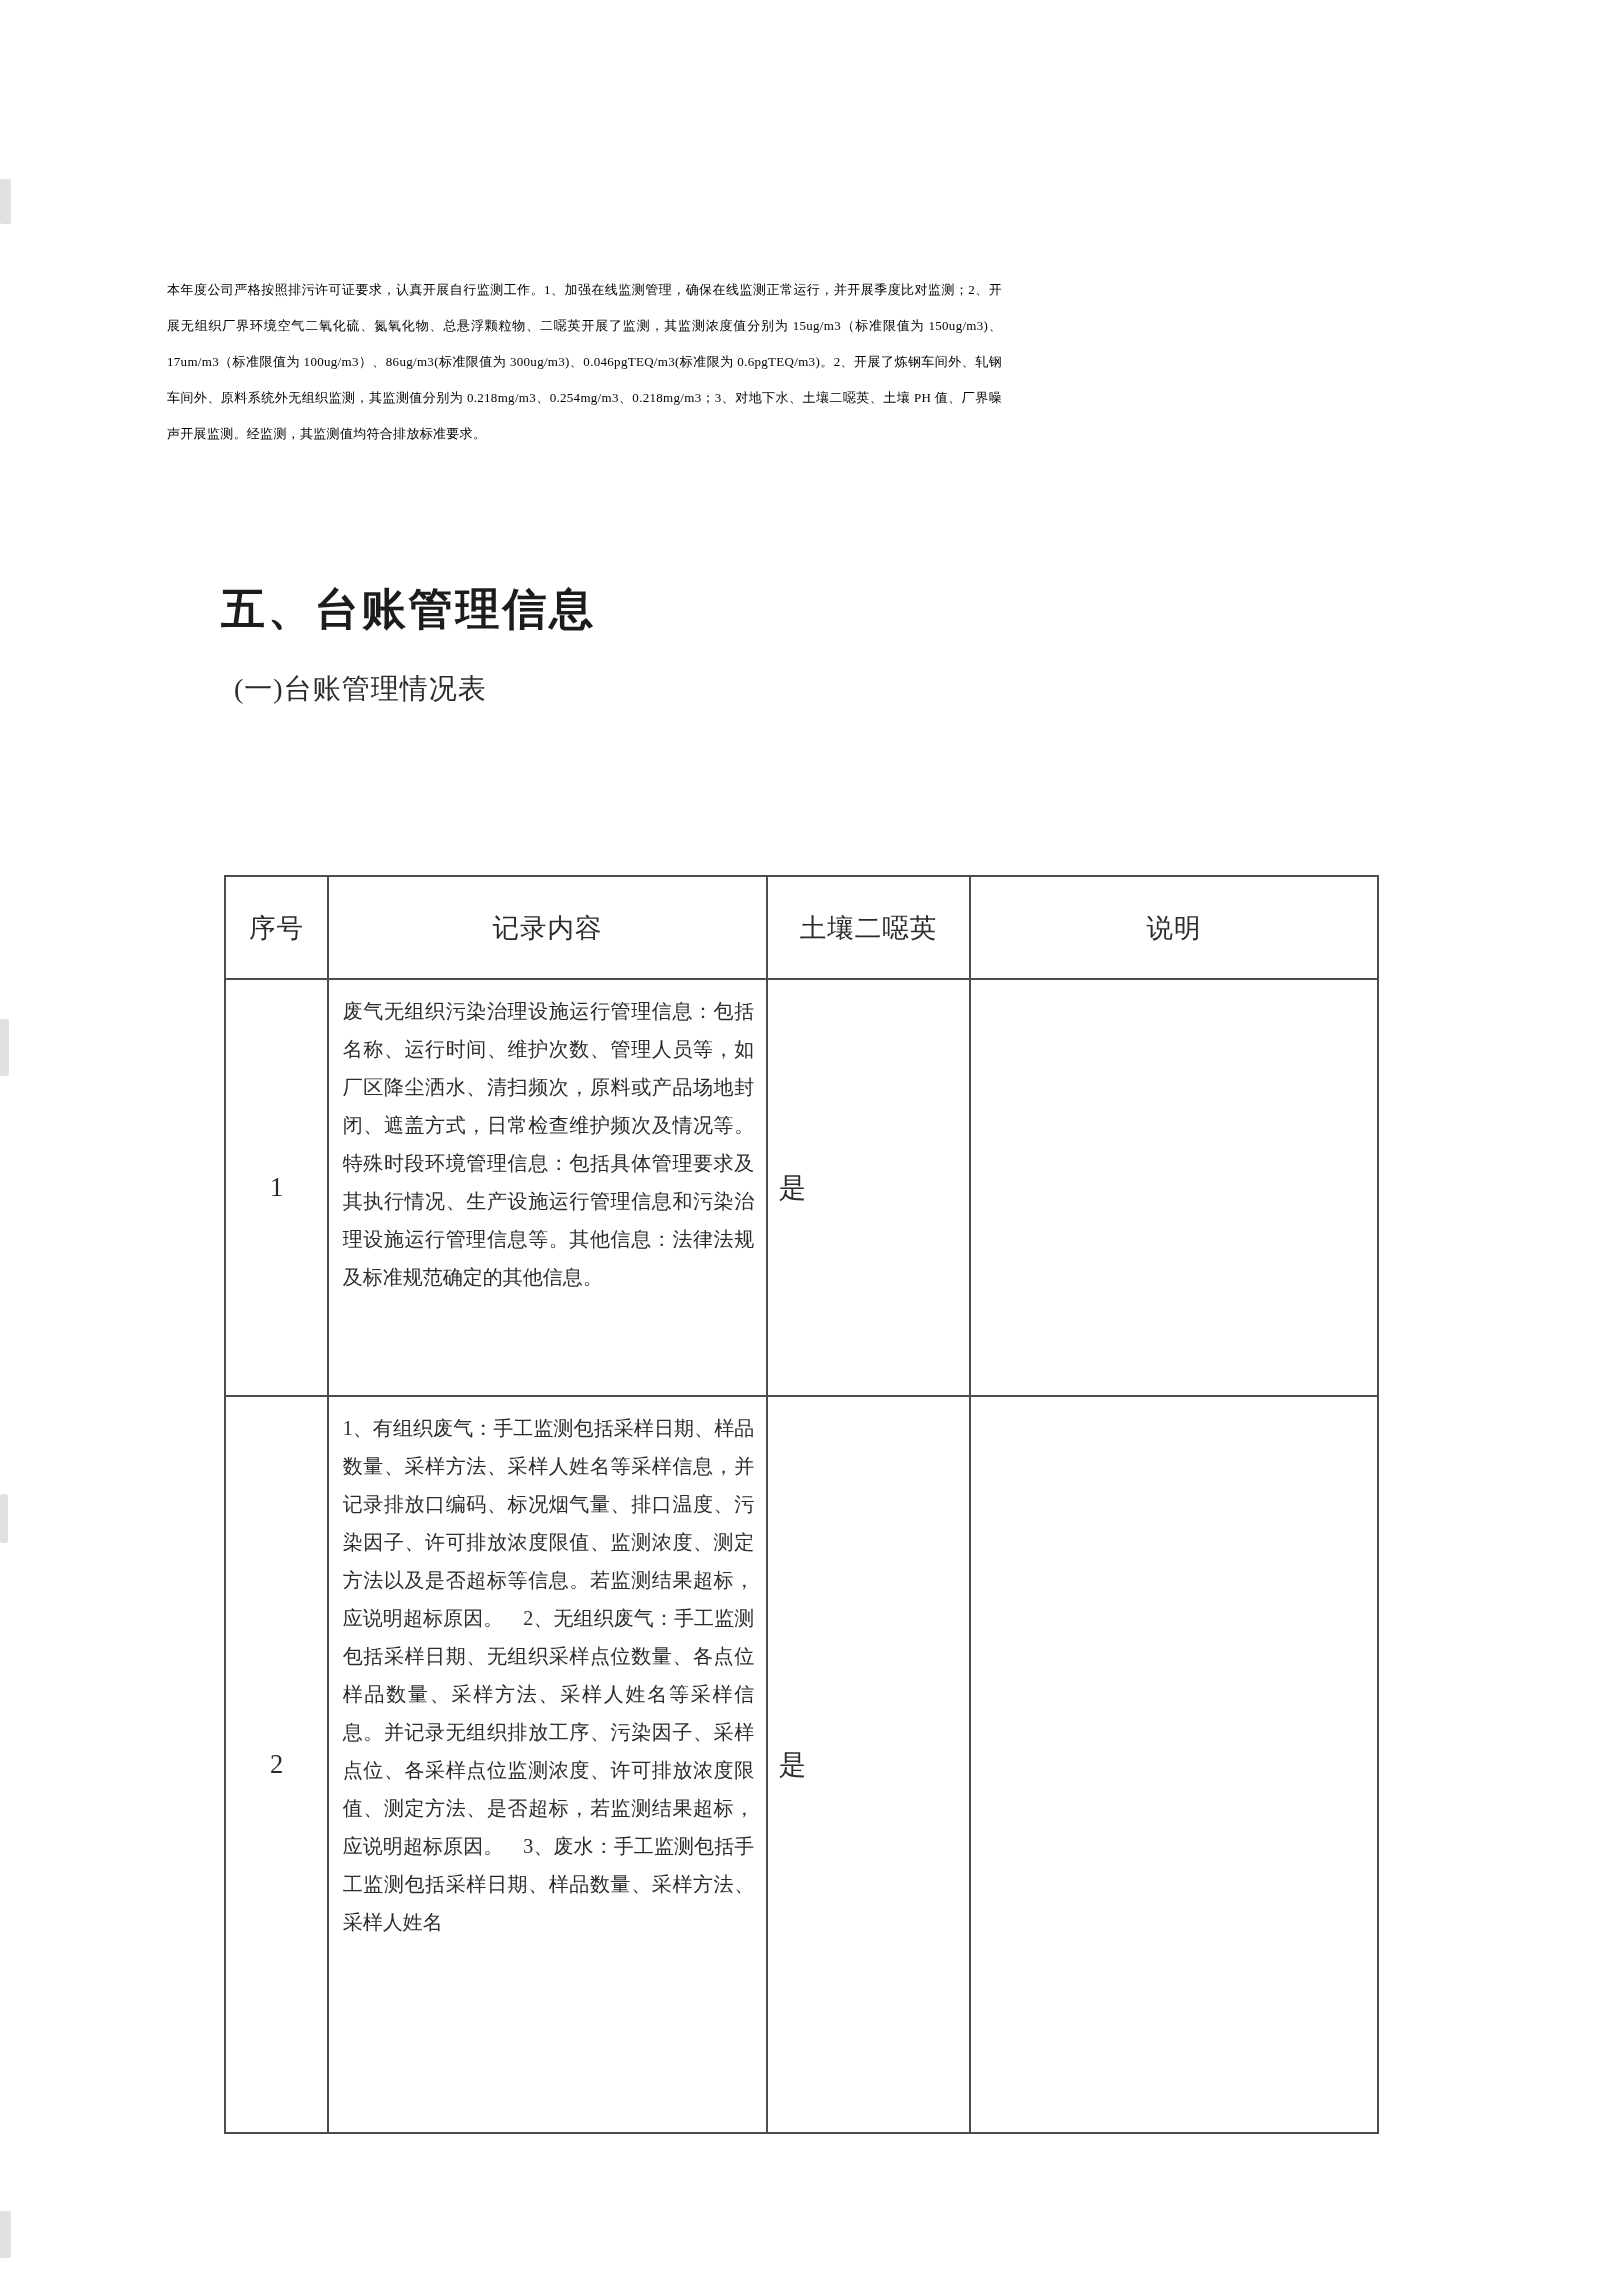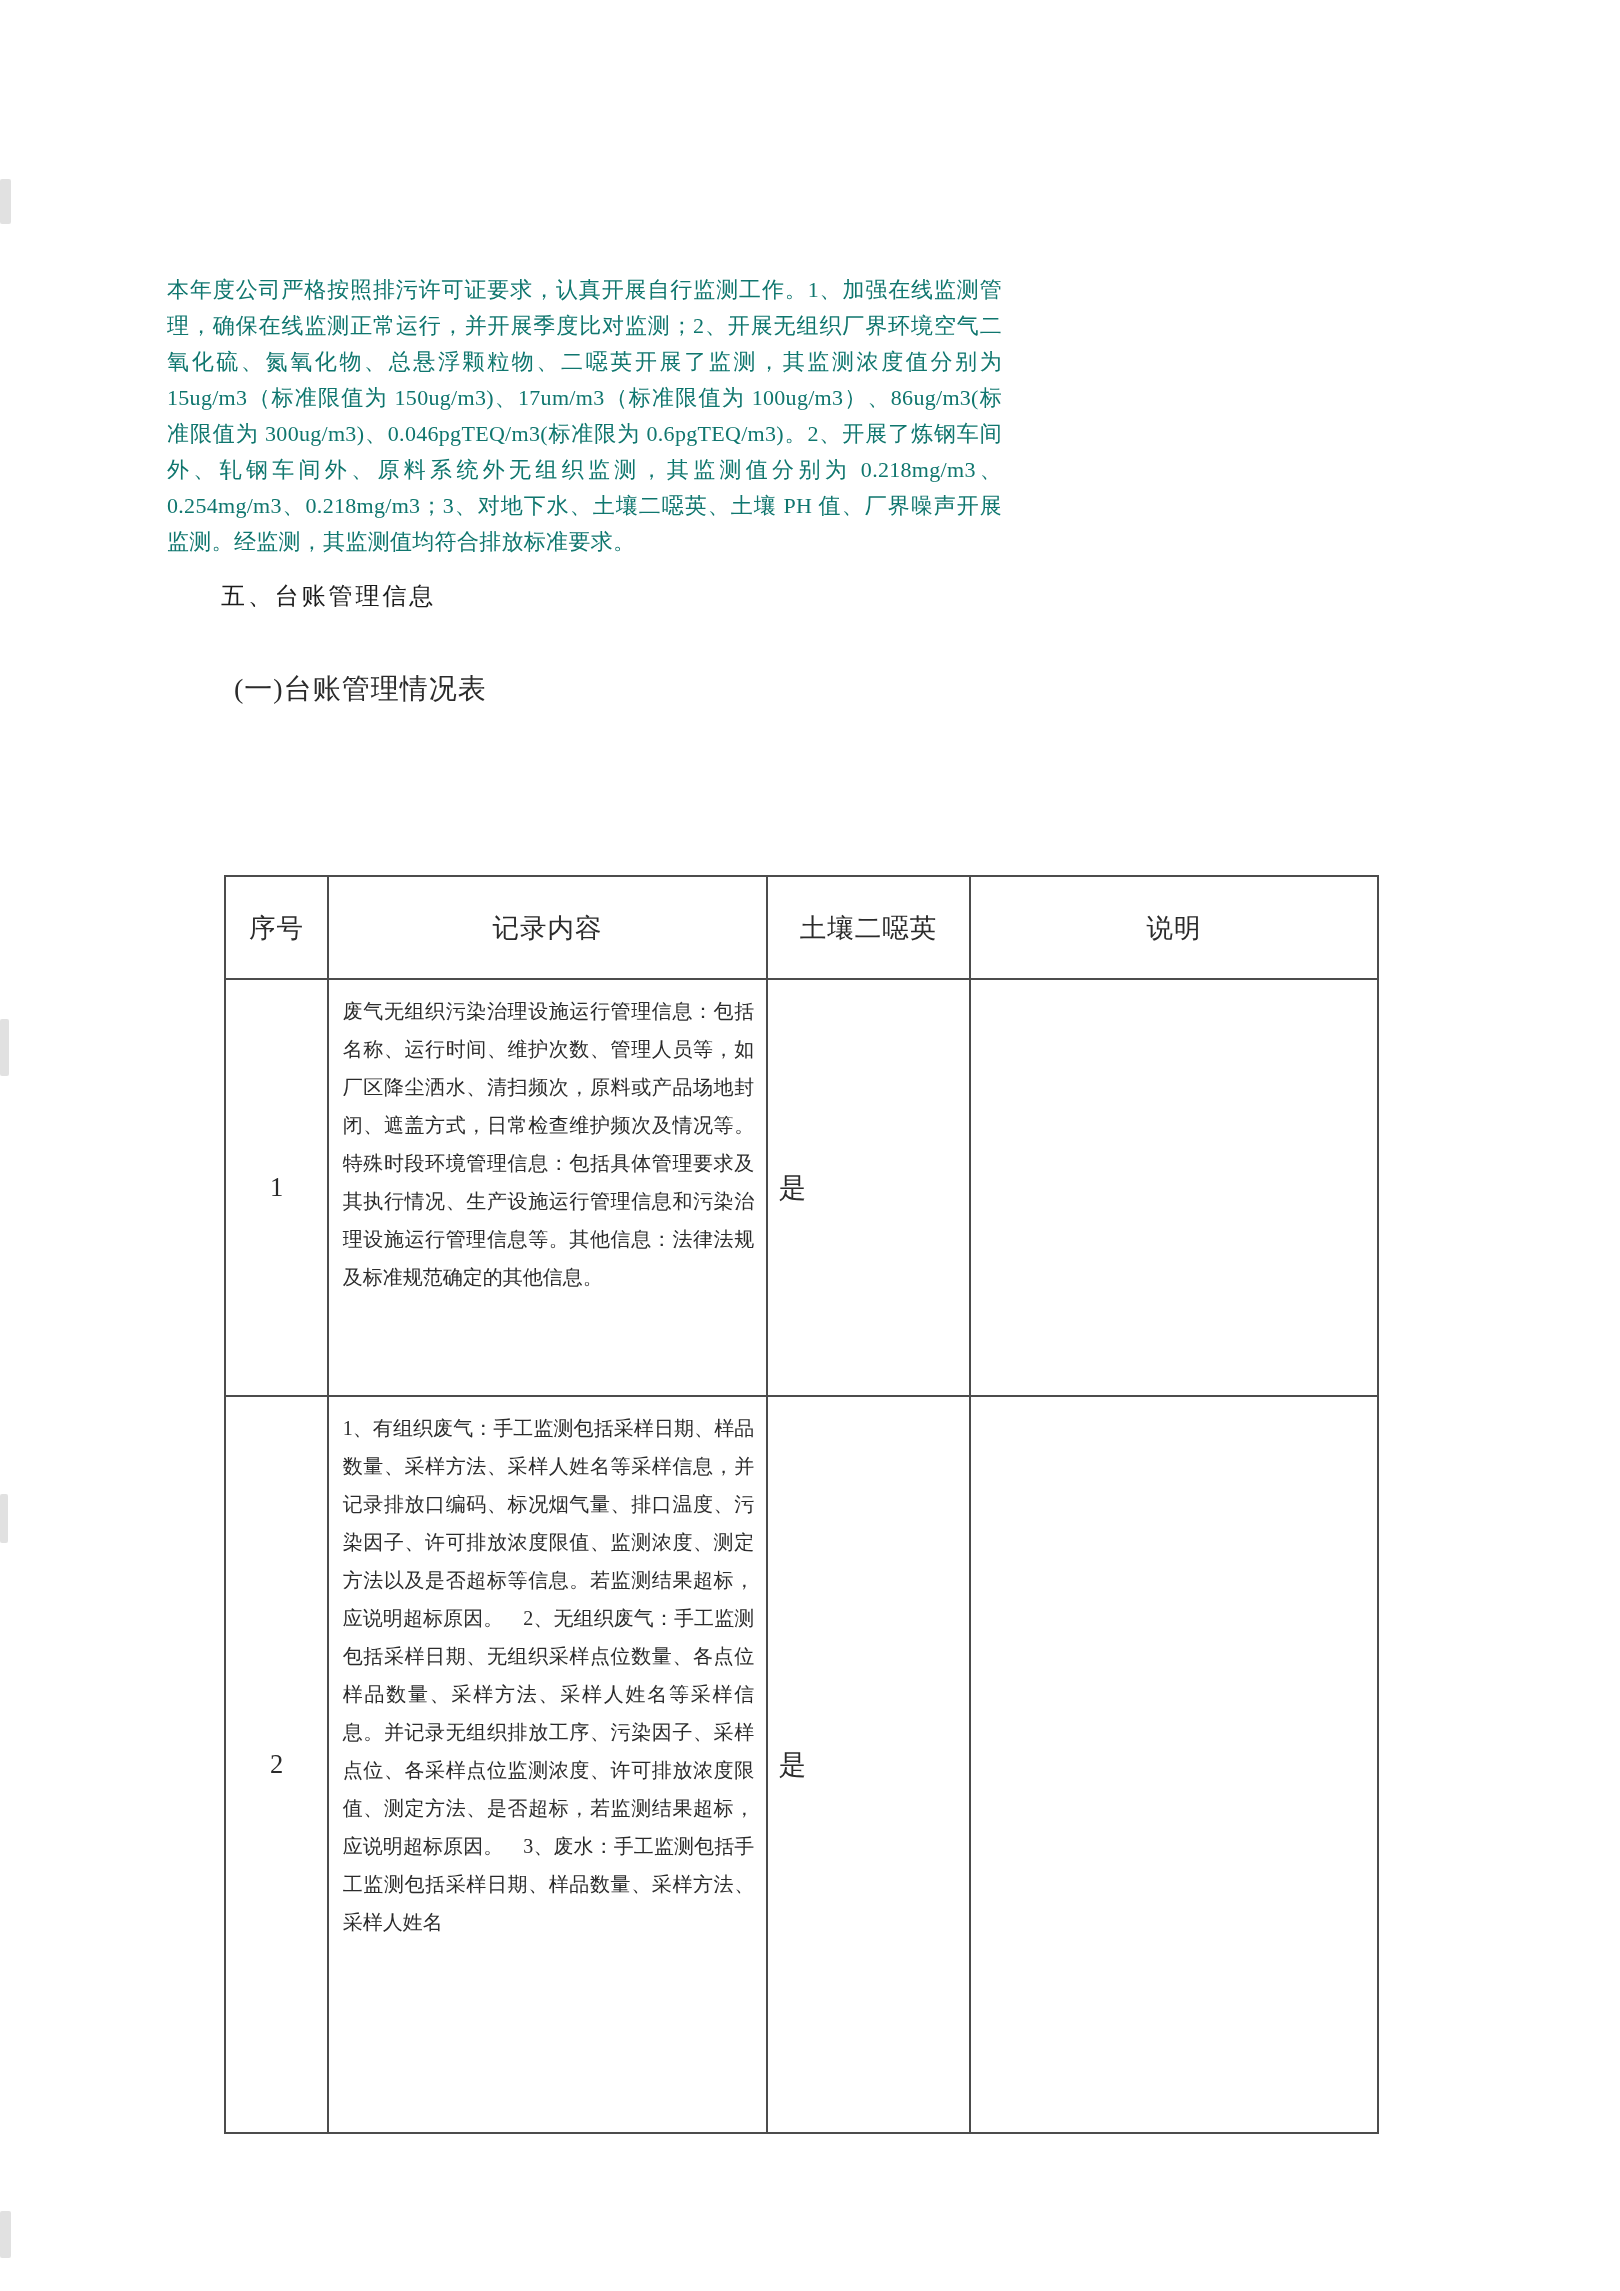--- a/index.html
+++ b/index.html
@@ -25,34 +25,34 @@
   .a1 { top: 179px;  width: 10.8px; height: 45px; }
   .a2 { top: 1019px; width: 8.8px;  height: 57px; }
   .a3 { top: 1494px; width: 7.8px;  height: 49px; }
   .a4 { top: 2211px; width: 10.8px; height: 47px; }
 
   .intro {
     position: absolute;
     left: 167px;
     top: 272px;
     width: 835px;
-    font-size: 22px;
+    font-size: 13px;
     line-height: 36px;
     text-align: justify;
     overflow-wrap: break-word;
-    color: #0f766e;
+    color: #000000;
     letter-spacing: 0.3px;
   }
   .section-heading {
     position: absolute;
     left: 221px;
     top: 580px;
     font-family: "Liberation Sans", "DejaVu Sans", sans-serif;
-    font-weight: normal;
-    font-size: 24px;
+    font-weight: bold;
+    font-size: 44px;
     letter-spacing: 2.9px;
     color: #1c1c1c;
   }
   .subsection-heading {
     position: absolute;
     left: 222px;
     top: 670px;
     font-weight: normal;
     font-size: 28px;
     letter-spacing: 1px;

